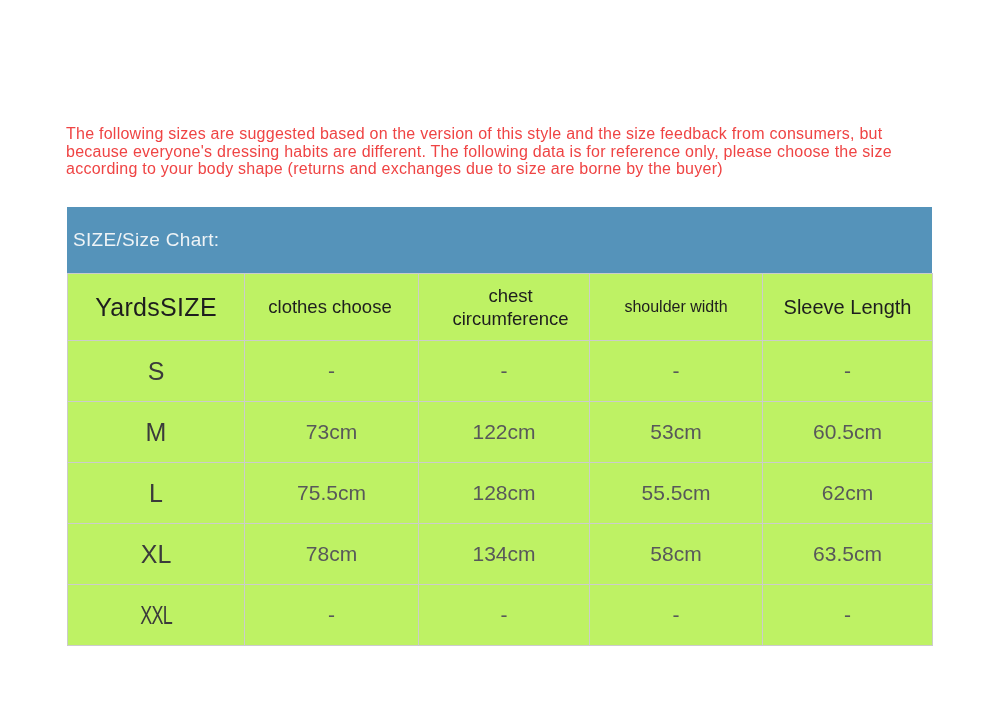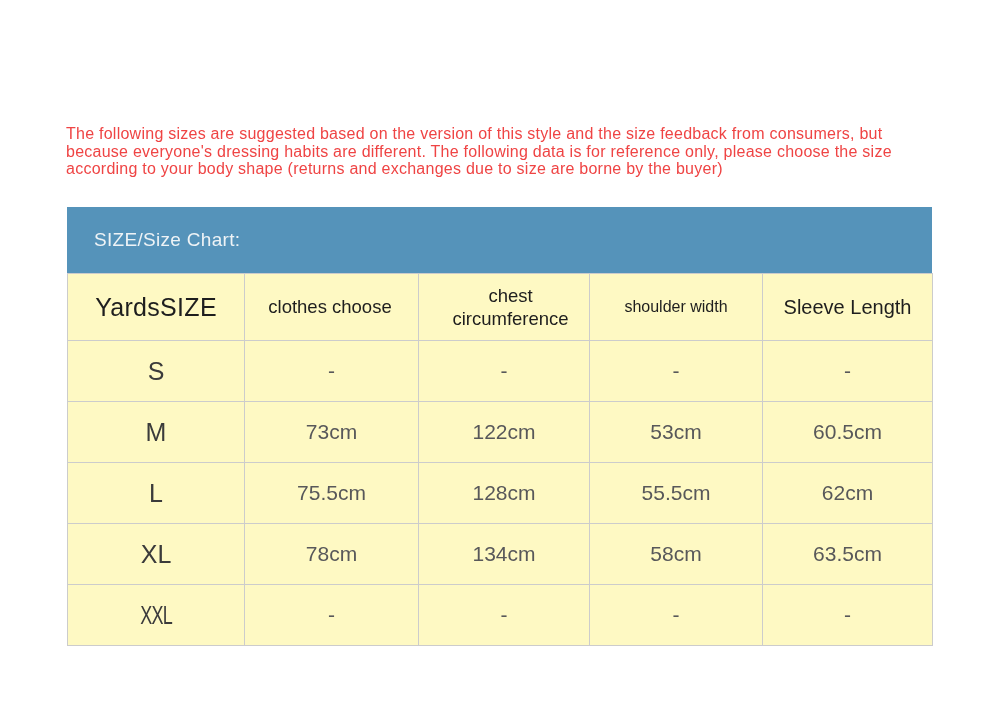--- a/index.html
+++ b/index.html
@@ -39,32 +39,32 @@
     left: 67px;
     top: 207px;
     width: 865px;
   }
   .chart-title-bar {
     width: 865px;
     height: 66px;
     background: var(--bar-bg, #5593BA);
     display: flex;
     align-items: center;
-    padding-left: 27px;
+    padding-left: 6px;
   }
   .chart-title-bar span {
     font-size: 19px;
     letter-spacing: 0.3px;
     color: #eef3f6;
   }
   table.size-table {
     width: 865px;
     table-layout: fixed;
     border-collapse: collapse;
-    background: #fef9c3;
+    background: #bef264;
   }
   table.size-table th,
   table.size-table td {
     border: 1px solid #cccccc;
     vertical-align: middle;
     text-align: center;
     overflow: hidden;
   }
   thead tr { height: 67px; }
   tbody tr { height: 61px; }

